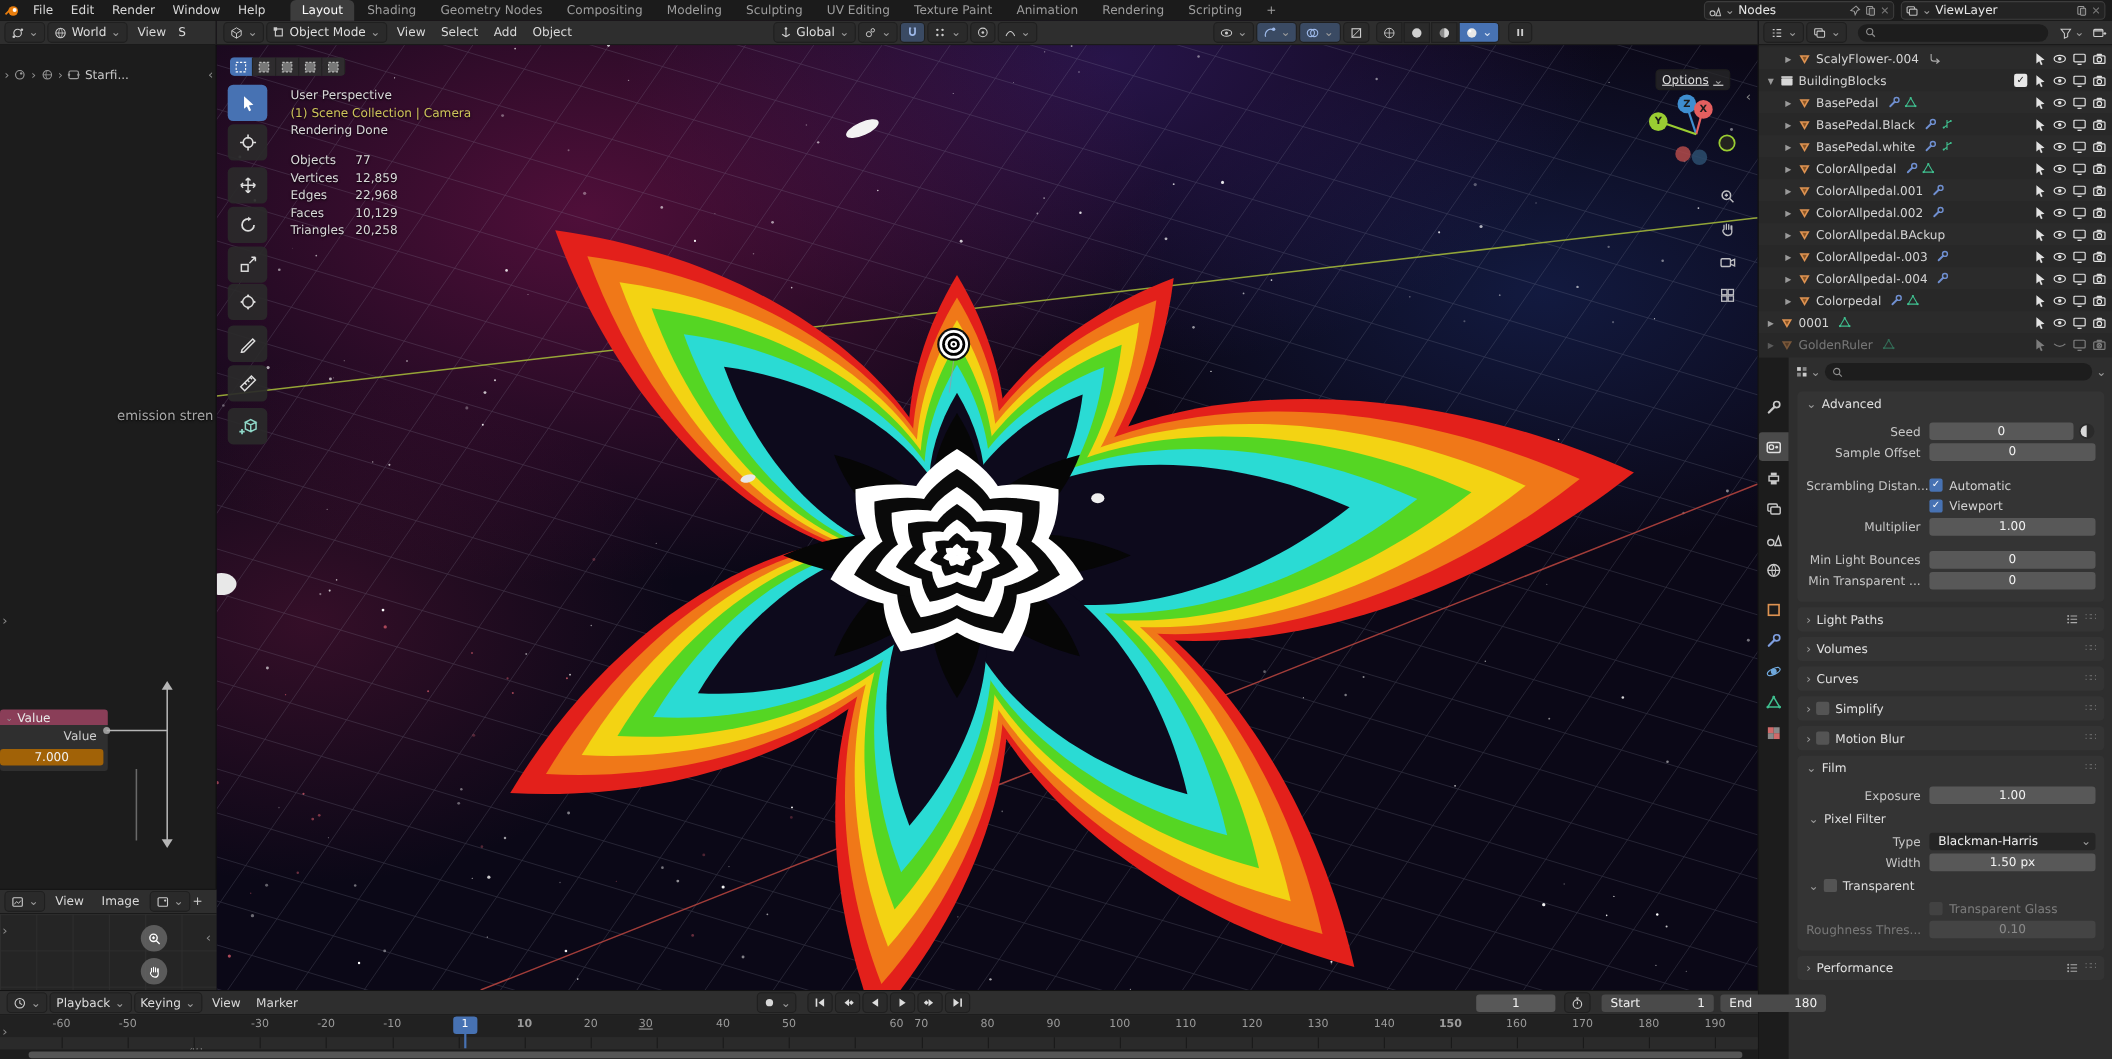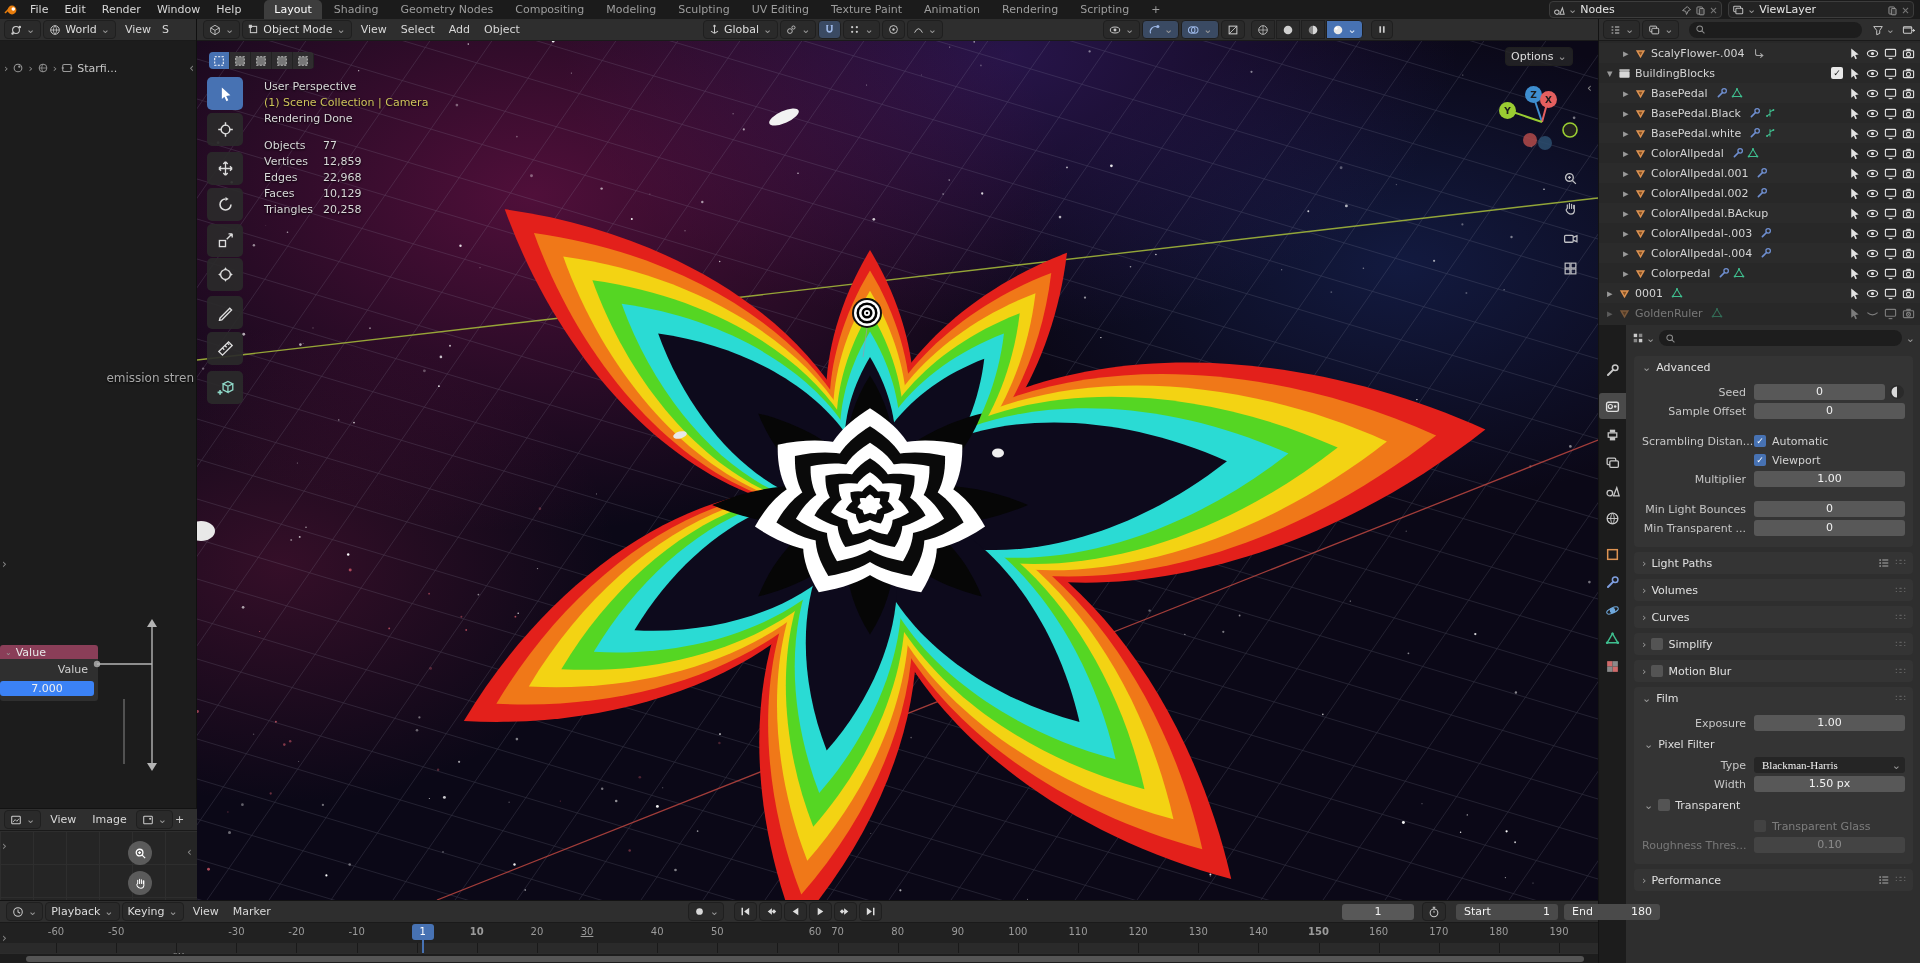--- a/index.html
+++ b/index.html
@@ -51,21 +51,21 @@
   .ptab.active{background:#4a4a4a;border-radius:3px 0 0 3px;}
   .gap8{height:8px;}
   #pcontent{position:absolute;left:27px;top:0;width:295px;height:638px;overflow:hidden;}
   .panel{background:#343434;border-radius:4px;margin:5px 8px;overflow:hidden;}
   .phead{height:22px;display:flex;align-items:center;gap:5px;padding:0 8px;color:#e0e0e0;}
   .phead .dots{margin-left:auto;color:#6f6f6f;letter-spacing:-1px;font-size:9px;}
   .pbody{padding:3px 8px 8px 8px;}
   .prow{display:flex;align-items:center;margin:3px 0;height:16px;}
   .plabel{width:104px;text-align:right;padding-right:8px;color:#c6c6c6;white-space:nowrap;overflow:hidden;flex:none;}
   .pfield{flex:1;background:#585858;border-radius:3px;height:16px;line-height:16px;text-align:center;color:#f1f1f1;}
-  .pfield.dd{background:#252525;text-align:left;padding-left:8px;display:flex;align-items:center;font-family:Liberation Serif, serif;}
+  .pfield.dd{background:#252525;text-align:left;padding-left:8px;display:flex;align-items:center;}
   .pfield.dd .cv{margin-left:auto;margin-right:4px;}
   .subhead{display:flex;align-items:center;gap:5px;height:20px;color:#dcdcdc;margin-left:2px;}
   .cb{width:12px;height:12px;border-radius:2px;background:#545454;display:inline-flex;align-items:center;justify-content:center;flex:none;}
   .cb.on{background:#4772b3;color:#fff;font-size:9px;}
   .cb.on::after{content:"✓";}
   .cbrow{display:flex;align-items:center;gap:6px;flex:1;}
   .srch{background:#1d1d1d;border-radius:9px;height:16px;display:flex;align-items:center;padding:0 6px;gap:4px;}
   
   #tl{left:0;top:900px;width:1598px;height:63px;background:#2c2c2c;border-top:1px solid #131313;box-sizing:border-box;}
   #ruler{position:absolute;left:0;top:22px;width:1598px;height:20px;background:#212121;}
@@ -188,21 +188,21 @@
   </div>
   <div class="abs ovl" style="right:2px;top:352px;font-size:12px;color:#a8a8a8;">emission stren</div>
 
   <div class="abs" style="left:0;top:626px;width:98px;">
     <div style="background:#8a3e58;height:14px;border-radius:3px 3px 0 0;display:flex;align-items:center;padding:0 5px;gap:4px;color:#e8e8e8;">
       <span class="chev" style="font-size:8px;">⌄</span>
       <span>Value</span>
     </div>
     <div style="background:#2f2f2f;border-radius:0 0 3px 3px;padding:4px 0 5px 0;">
       <div style="text-align:right;padding-right:10px;color:#cfcfcf;">Value</div>
-      <div style="background:#3b82f6;border-radius:3px;margin:5px 4px 0 0;height:15px;line-height:15px;text-align:center;color:#f0f0f0;">7.000</div>
+      <div style="background:#a16207;border-radius:3px;margin:5px 4px 0 0;height:15px;line-height:15px;text-align:center;color:#f0f0f0;">7.000</div>
     </div>
   </div>
   <svg class="abs" style="left:0;top:560px;" width="197" height="230">
     <circle cx="97" cy="85" r="3.2" fill="#9a9a9a"></circle>
     <path class="node-wire" d="M97 85 L152 85"></path>
     <path class="node-wire" d="M152 42 L152 190"></path>
     <path d="M147 48 L152 40 L157 48 Z" fill="#b5b5b5"></path>
     <path d="M147 184 L152 192 L157 184 Z" fill="#b5b5b5"></path>
     <path class="node-wire" d="M124 120 L124 185" opacity="0.5"></path>
   </svg>
@@ -684,21 +684,21 @@
         <svg class="ic" width="12" height="12" viewBox="0 0 14 14">
           <rect x="2" y="2" width="10" height="10" fill="#777" stroke="#bbb" stroke-width="1.2" stroke-dasharray="2.4 1.6"></rect>
         </svg>
       </span>
       <span class="selmode">
         <svg class="ic" width="12" height="12" viewBox="0 0 14 14">
           <rect x="2" y="2" width="10" height="10" fill="#777" stroke="#bbb" stroke-width="1.2" stroke-dasharray="2.4 1.6"></rect>
         </svg>
       </span>
     </div>
-  <div class="abs hbtn" style="left:1308px;top:28px;background:rgba(40,40,40,.75);">
+  <div class="abs hbtn" style="left:1308px;top:44px;background:rgba(40,40,40,.75);text-decoration:underline;">
     <span>Options</span>
       <span class="chev">⌄</span>
     </div>
   <span class="abs edgearrow" style="left:1390px;top:62px;">‹</span>
 
   
   <div id="vtoolbar">
       <div class="toolbtn active" style="top:58px;">
         <svg class="ic" width="17" height="17" viewBox="0 0 14 14">
           <path d="M4 2 L11 8.5 L7.6 9 L9.3 12.6 L7.8 13.3 L6.1 9.7 L4 11.5 Z" fill="#fff"></path>

